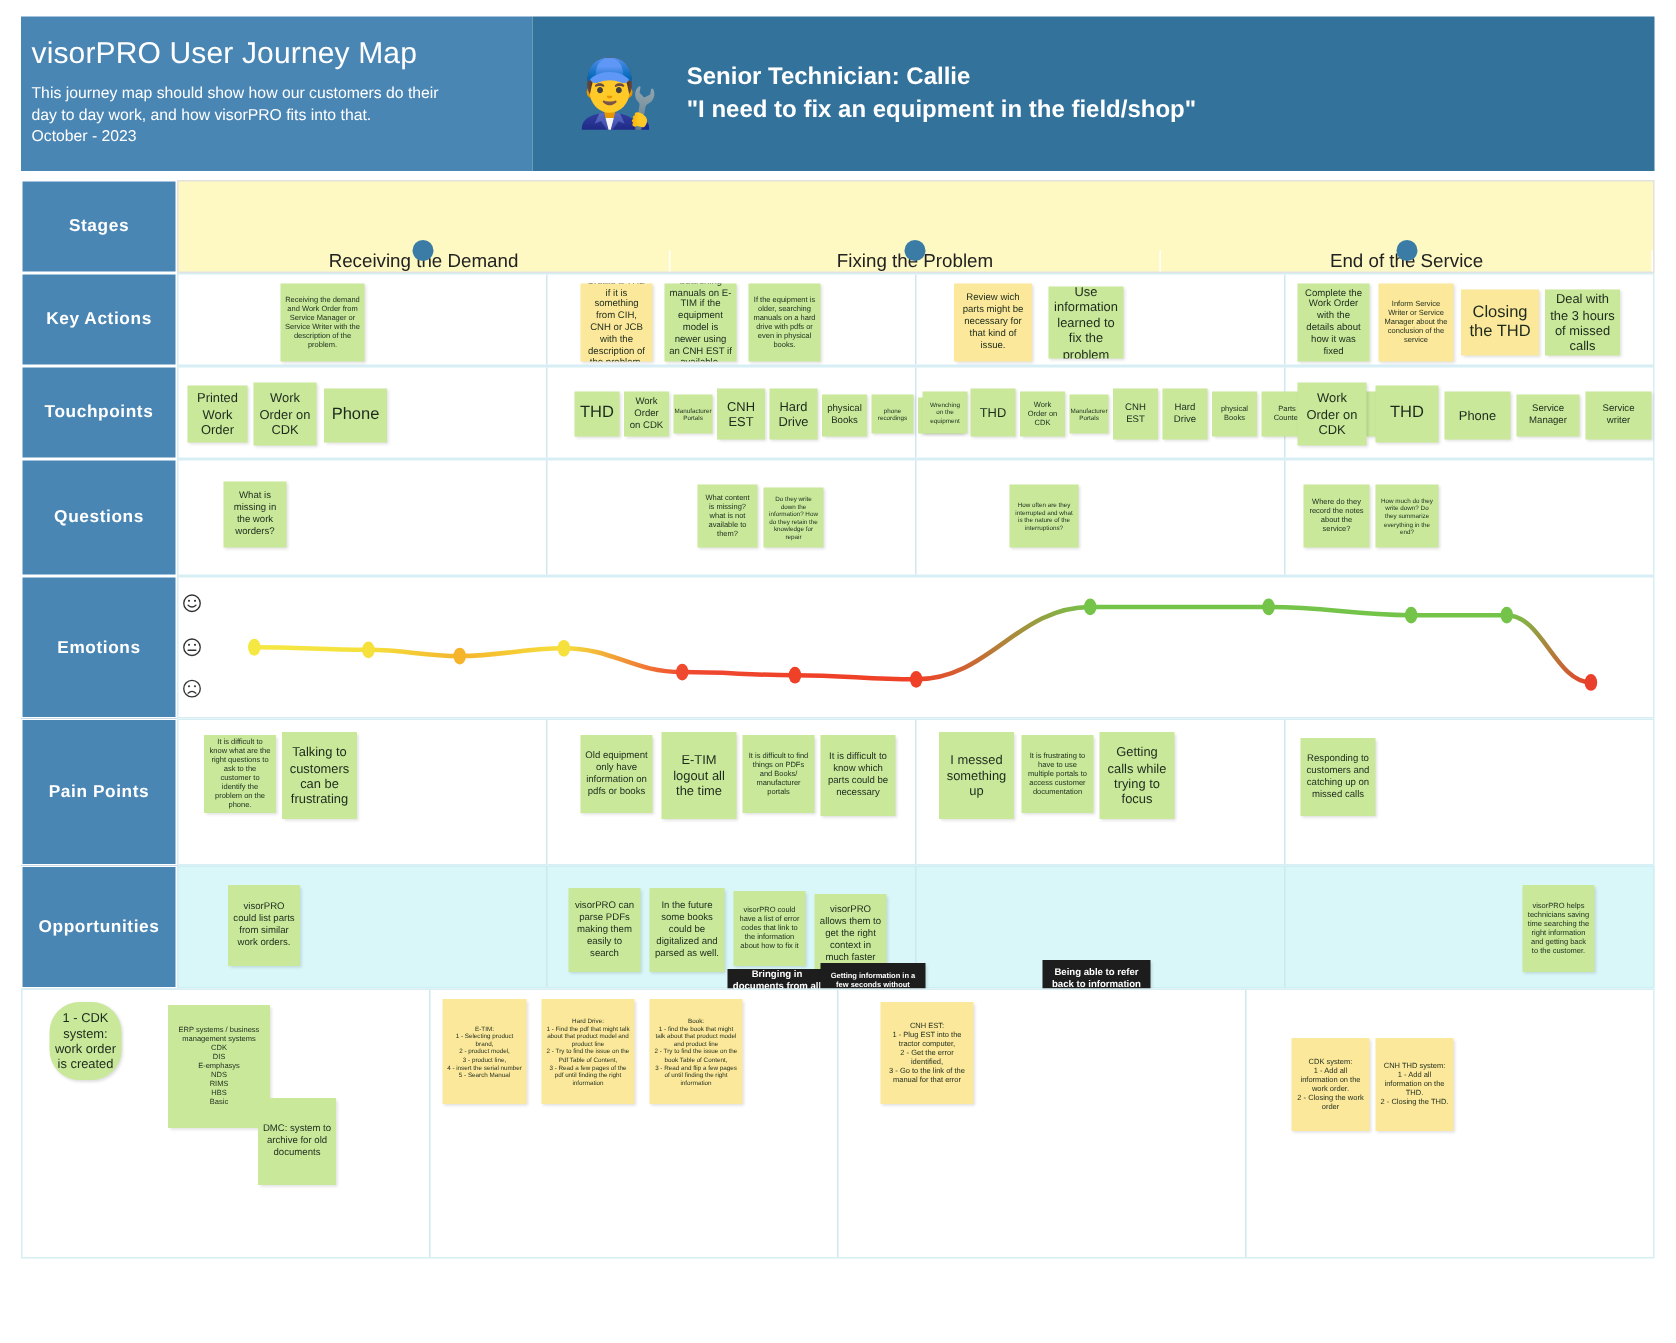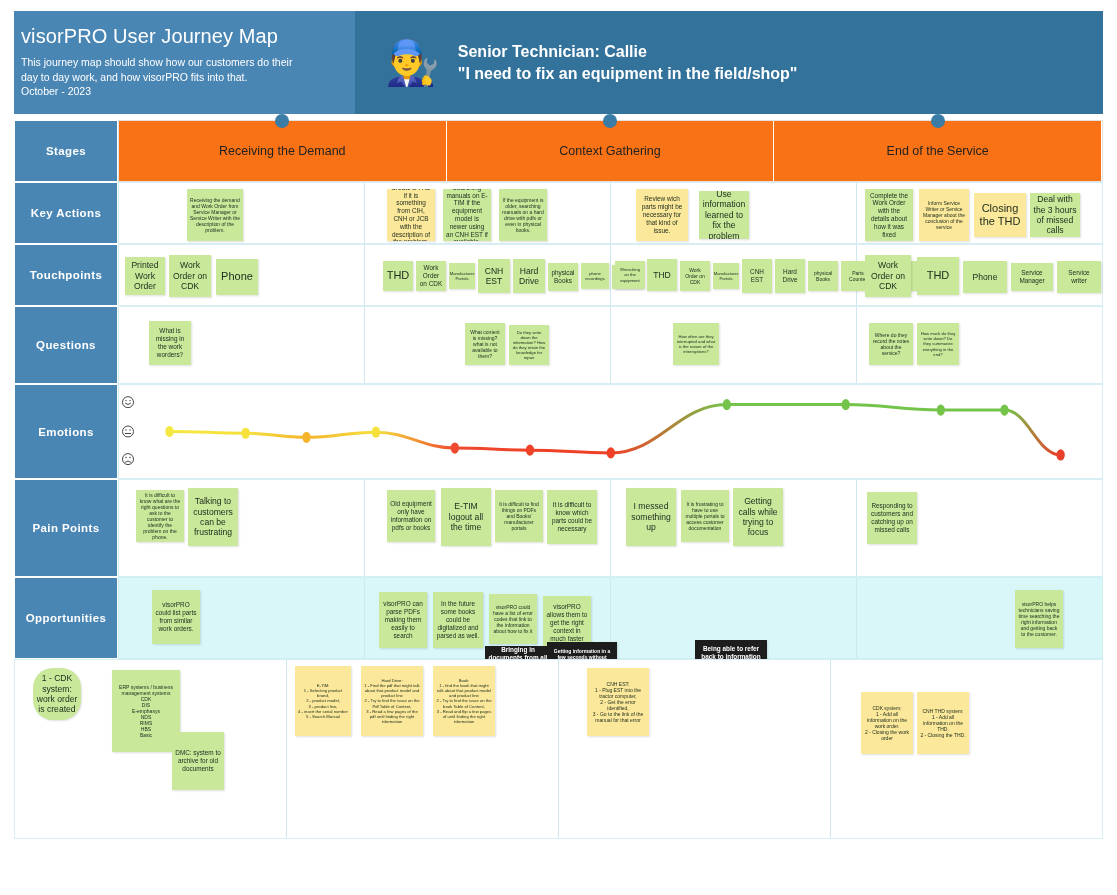--- a/index.html
+++ b/index.html
@@ -35,21 +35,21 @@
     width:104px; flex:0 0 104px; background:#4a86b4; color:#fff;
     display:flex; align-items:center; justify-content:center;
     font-size:11.5px; font-weight:bold; letter-spacing:.4px;
     border:1px solid #fff;
   }
   .cells { flex:1; display:flex; position:relative; }
   .cell { flex:1; position:relative; border-right:1px solid #cfe8ee; }
   .cell:last-child { border-right:none; }
 
   
-  .r-stages .cells { background:#f97316; border:1px solid #e2e2e2; }
+  .r-stages .cells { background:#fef9c3; border:1px solid #e2e2e2;align-items:flex-end; }
   .r-stages .cell { display:flex; align-items:center; justify-content:center;
      font-size:12.5px; color:#222; border-right:1px solid #ffffff; }
   .r-default .cells { background:#ffffff; border:1px solid #d7eef4; }
   .r-opps .cells { background:#d9f7f9; border:1px solid #cdeef2; }
   .r-emotions .cells { background:#ffffff; border:1px solid #d7eef4; }
 
   
   .dot { position:absolute; width:14px; height:14px; border-radius:50%;
          background:#3a7ca5; top:-7px; left:50%; transform:translateX(-50%); z-index:5; }
 
@@ -100,21 +100,21 @@
 
     <div class="row r-stages" style="height:62px">
       <div class="rowlabel">Stages</div>
       <div class="cells" id="stages-cells">
           <div class="cell">
             <div class="dot"></div>
             <span>Receiving the Demand</span>
           </div>
           <div class="cell">
             <div class="dot"></div>
-            <span>Context Gathering</span>
+            <span>Fixing the Problem</span>
           </div>
           <div class="cell">
             <div class="dot"></div>
             <span>End of the Service</span>
           </div>
         </div>
     </div>
 
     <div class="row r-default" style="height:62px">
       <div class="rowlabel">Key Actions</div>

